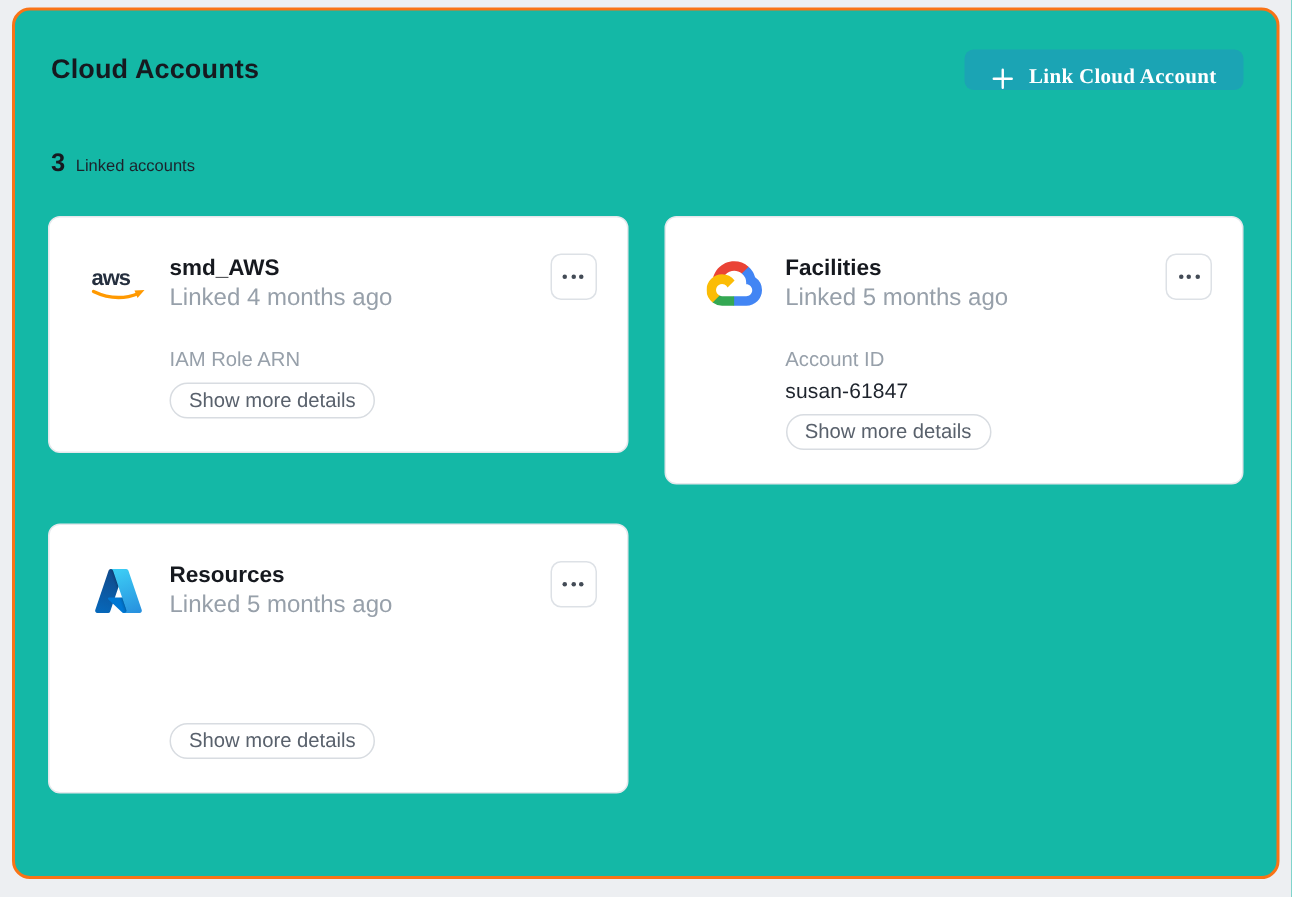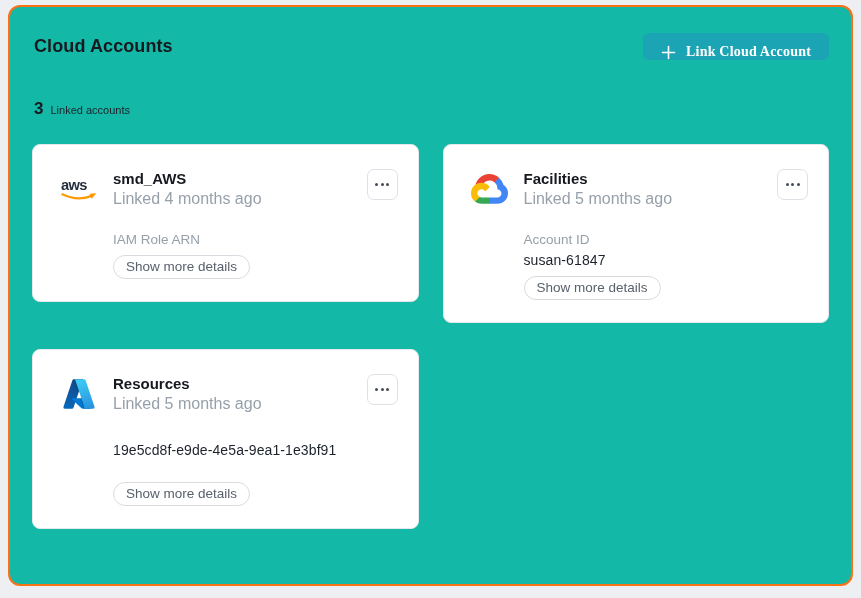--- a/index.html
+++ b/index.html
@@ -228,19 +228,18 @@
         </div>
         <button class="menu-btn">
           <span class="dots">
               <i></i>
               <i></i>
               <i></i>
             </span>
         </button>
       </div>
       <div class="card-fields">
-        <div class="field-value">19e5cd8f-e9de-4e5a-9ea1-1e3bf91</div>
       </div>
       <button class="pill-btn">Show more details</button>
     </div>
 
   </div>
 </div>
 
 </body></html>

